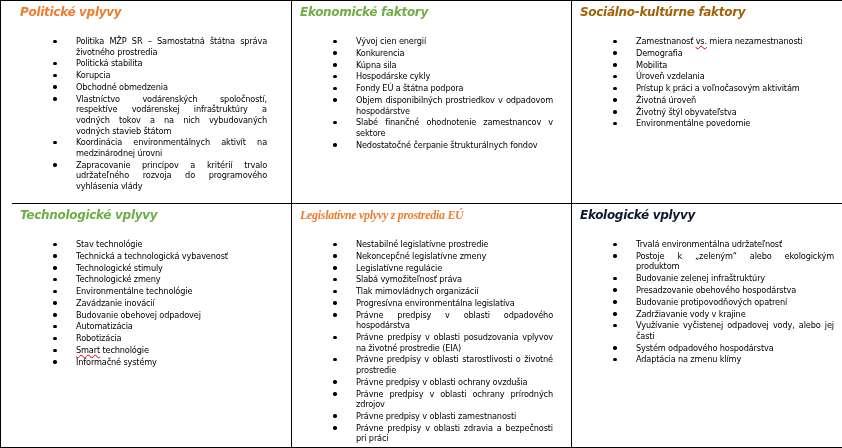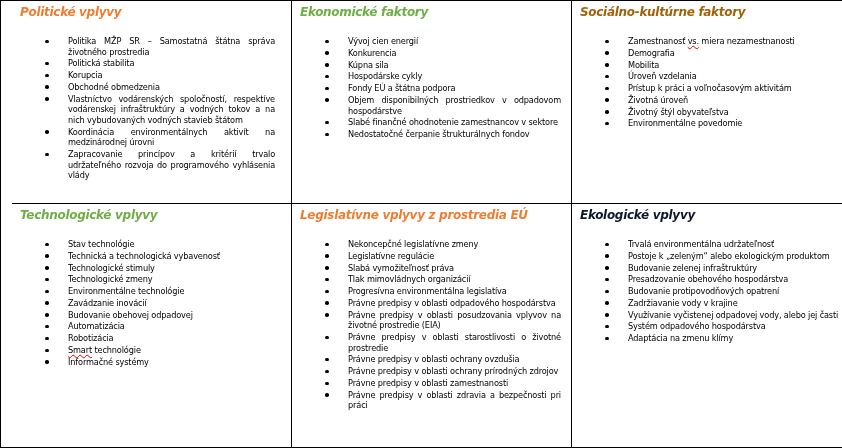--- a/index.html
+++ b/index.html
@@ -24,21 +24,21 @@
   .cell.c3 { border-right: none; }
   .cell.r2 { border-bottom: none; }
   .title {
     font-size: 12px; font-weight: bold; font-style: italic;
     margin: 0 0 16px 0; line-height: 15px;
     font-family: "DejaVu Sans", sans-serif;
     letter-spacing: -0.3px;
   }
   .title.orange { color: #ED7D31; }
   .title.green { color: #70AD47; }
-  ul { list-style: none; margin: 4px; padding: 0; }
+  ul { list-style: none; margin: 12px; padding: 0; }
   li {
     position: relative;
     font-size: 8.2px; line-height: 10.6px;
     color: #000;
     padding-left: 44px;
     margin-bottom: 1.2px;
     text-align: justify;
     font-family: "DejaVu Sans", sans-serif;
     letter-spacing: -0.15px;
   }
@@ -102,22 +102,23 @@
         <li><span class="bullet"></span><span>Environmentálne technológie</span></li>
         <li><span class="bullet"></span><span>Zavádzanie inovácií</span></li>
         <li><span class="bullet"></span><span>Budovanie obehovej odpadovej</span></li>
         <li><span class="bullet"></span><span>Automatizácia</span></li>
         <li><span class="bullet"></span><span>Robotizácia</span></li>
         <li><span class="bullet"></span><span><span class="spell">Smart</span> technológie</span></li>
         <li><span class="bullet"></span><span>Informačné systémy</span></li>
       </ul>
   </div>
   <div class="cell c2 r2">
-    <div class="title orange" style="color: rgb(237, 125, 49);">Legislatívne vplyvy z prostredia EÚ</div>
+    <div class="title orange" style="color: rgb(237, 125, 49); font-family: Liberation Serif, serif;">Legislatívne vplyvy z prostredia EÚ</div>
     <ul>
+        <li><span class="bullet"></span><span>Nestabilné legislatívne prostredie</span></li>
         <li><span class="bullet"></span><span>Nekoncepčné legislatívne zmeny</span></li>
         <li><span class="bullet"></span><span>Legislatívne regulácie</span></li>
         <li><span class="bullet"></span><span>Slabá vymožiteľnosť práva</span></li>
         <li><span class="bullet"></span><span>Tlak mimovládnych organizácií</span></li>
         <li><span class="bullet"></span><span>Progresívna environmentálna legislatíva</span></li>
         <li><span class="bullet"></span><span>Právne predpisy v oblasti odpadového hospodárstva</span></li>
         <li><span class="bullet"></span><span>Právne predpisy v oblasti posudzovania vplyvov na životné prostredie (EIA)</span></li>
         <li><span class="bullet"></span><span>Právne predpisy v oblasti starostlivosti o životné prostredie</span></li>
         <li><span class="bullet"></span><span>Právne predpisy v oblasti ochrany ovzdušia</span></li>
         <li><span class="bullet"></span><span>Právne predpisy v oblasti ochrany prírodných zdrojov</span></li>

